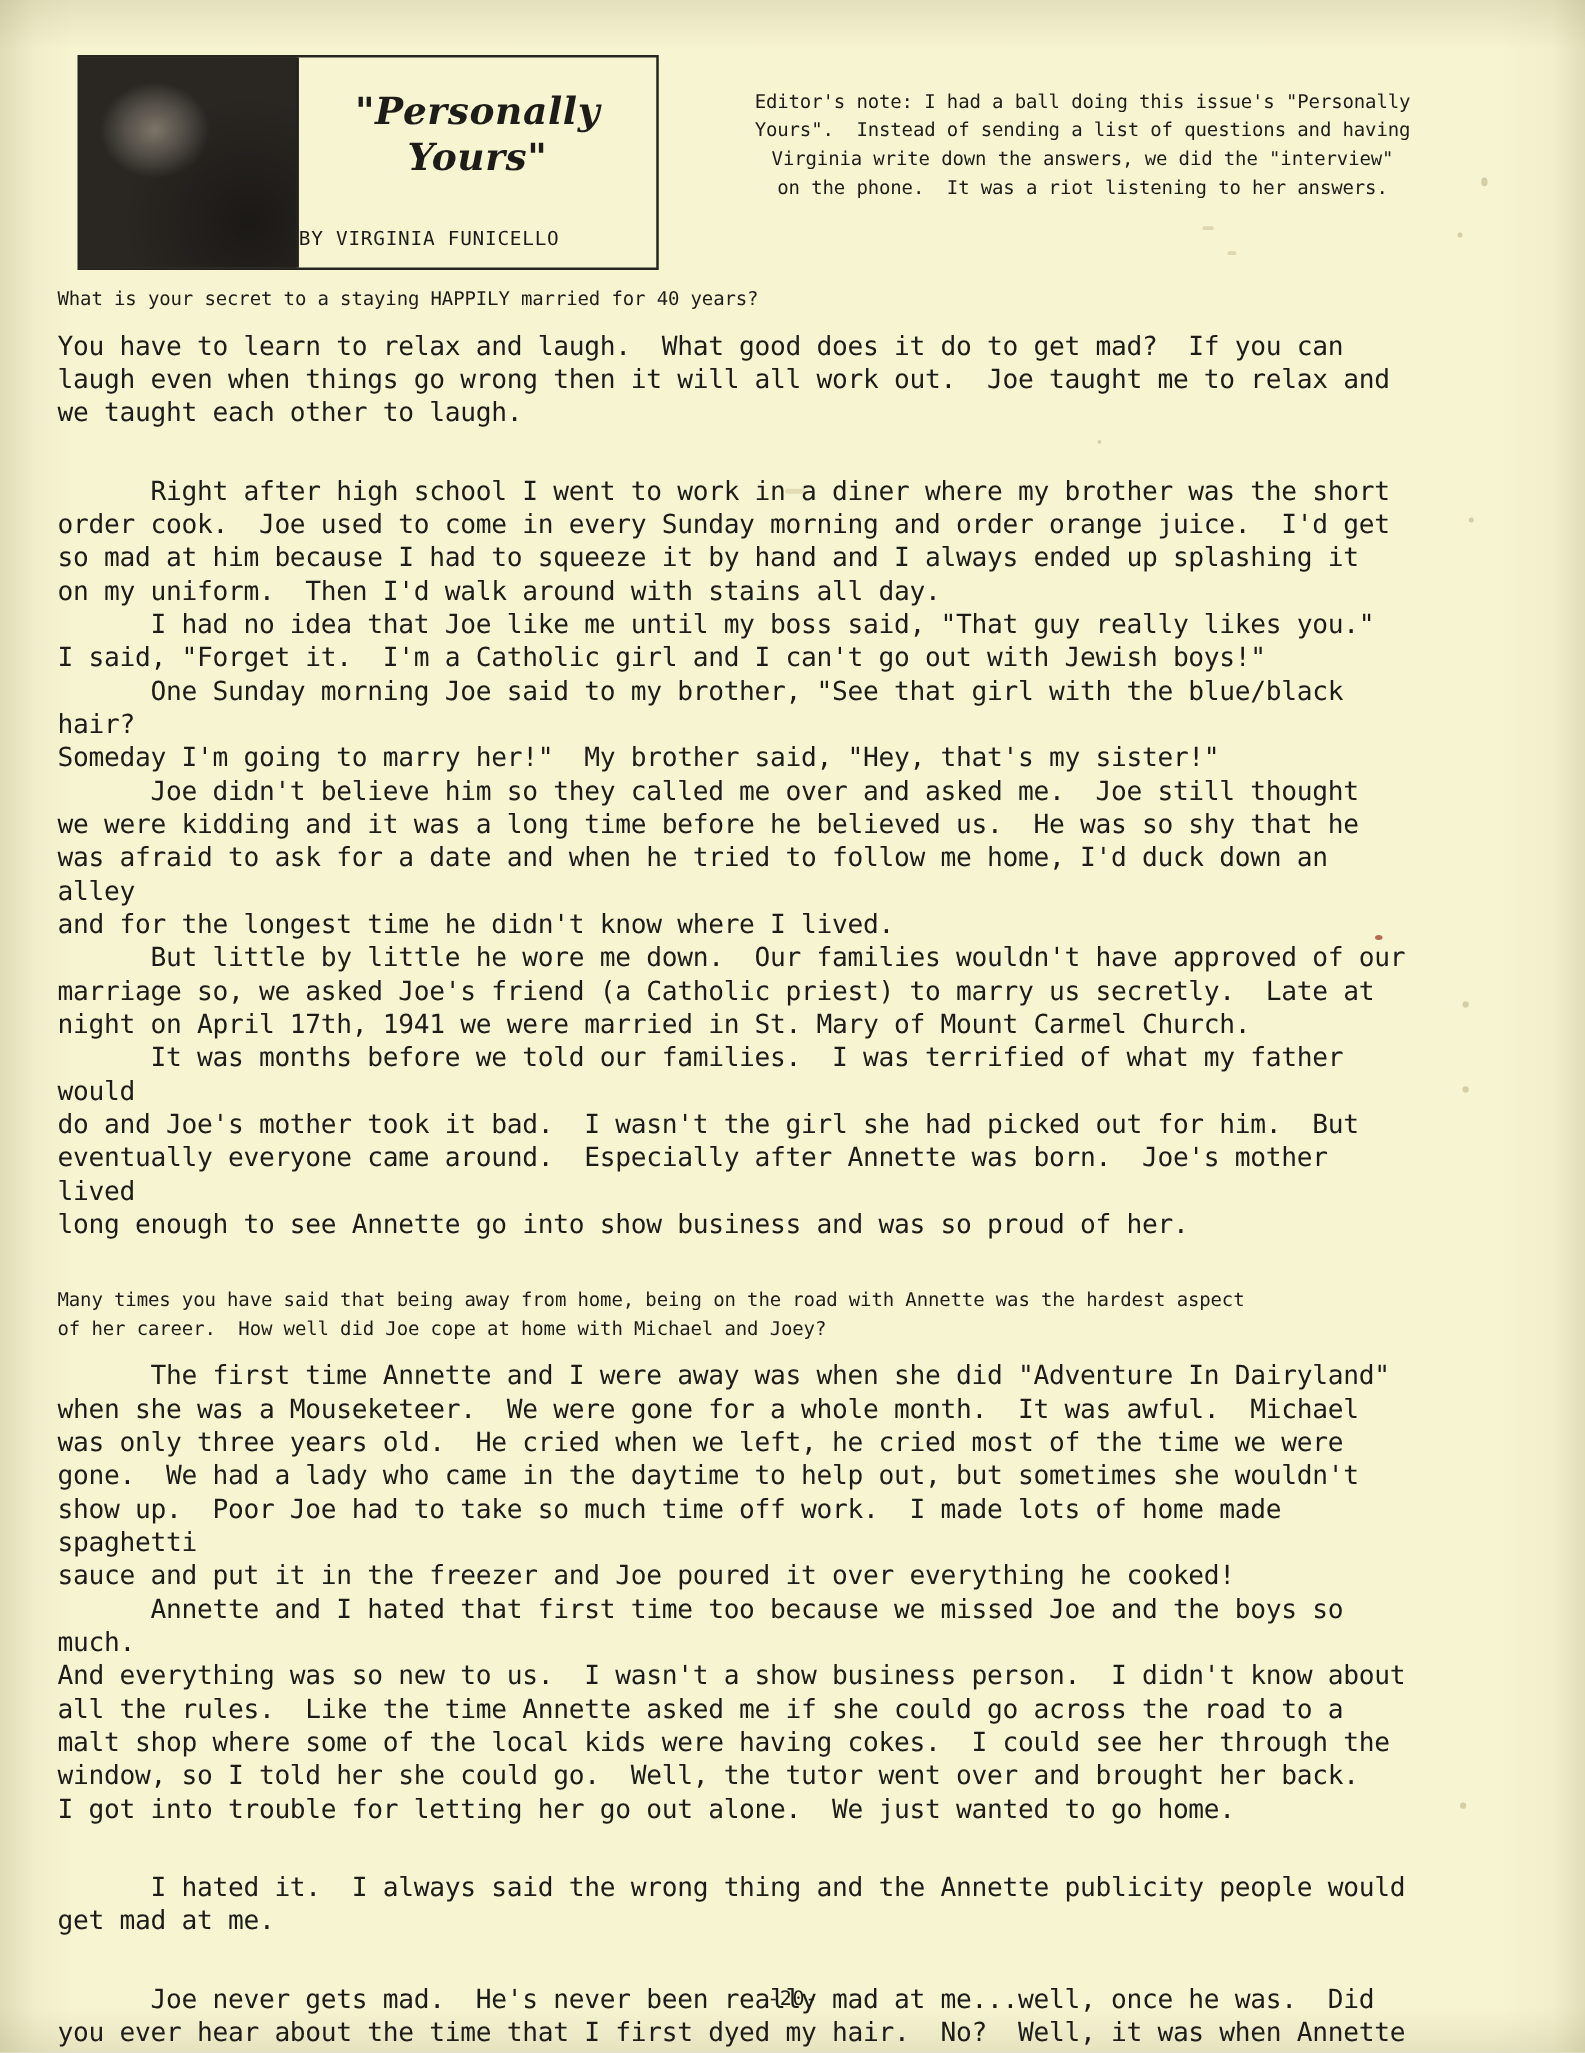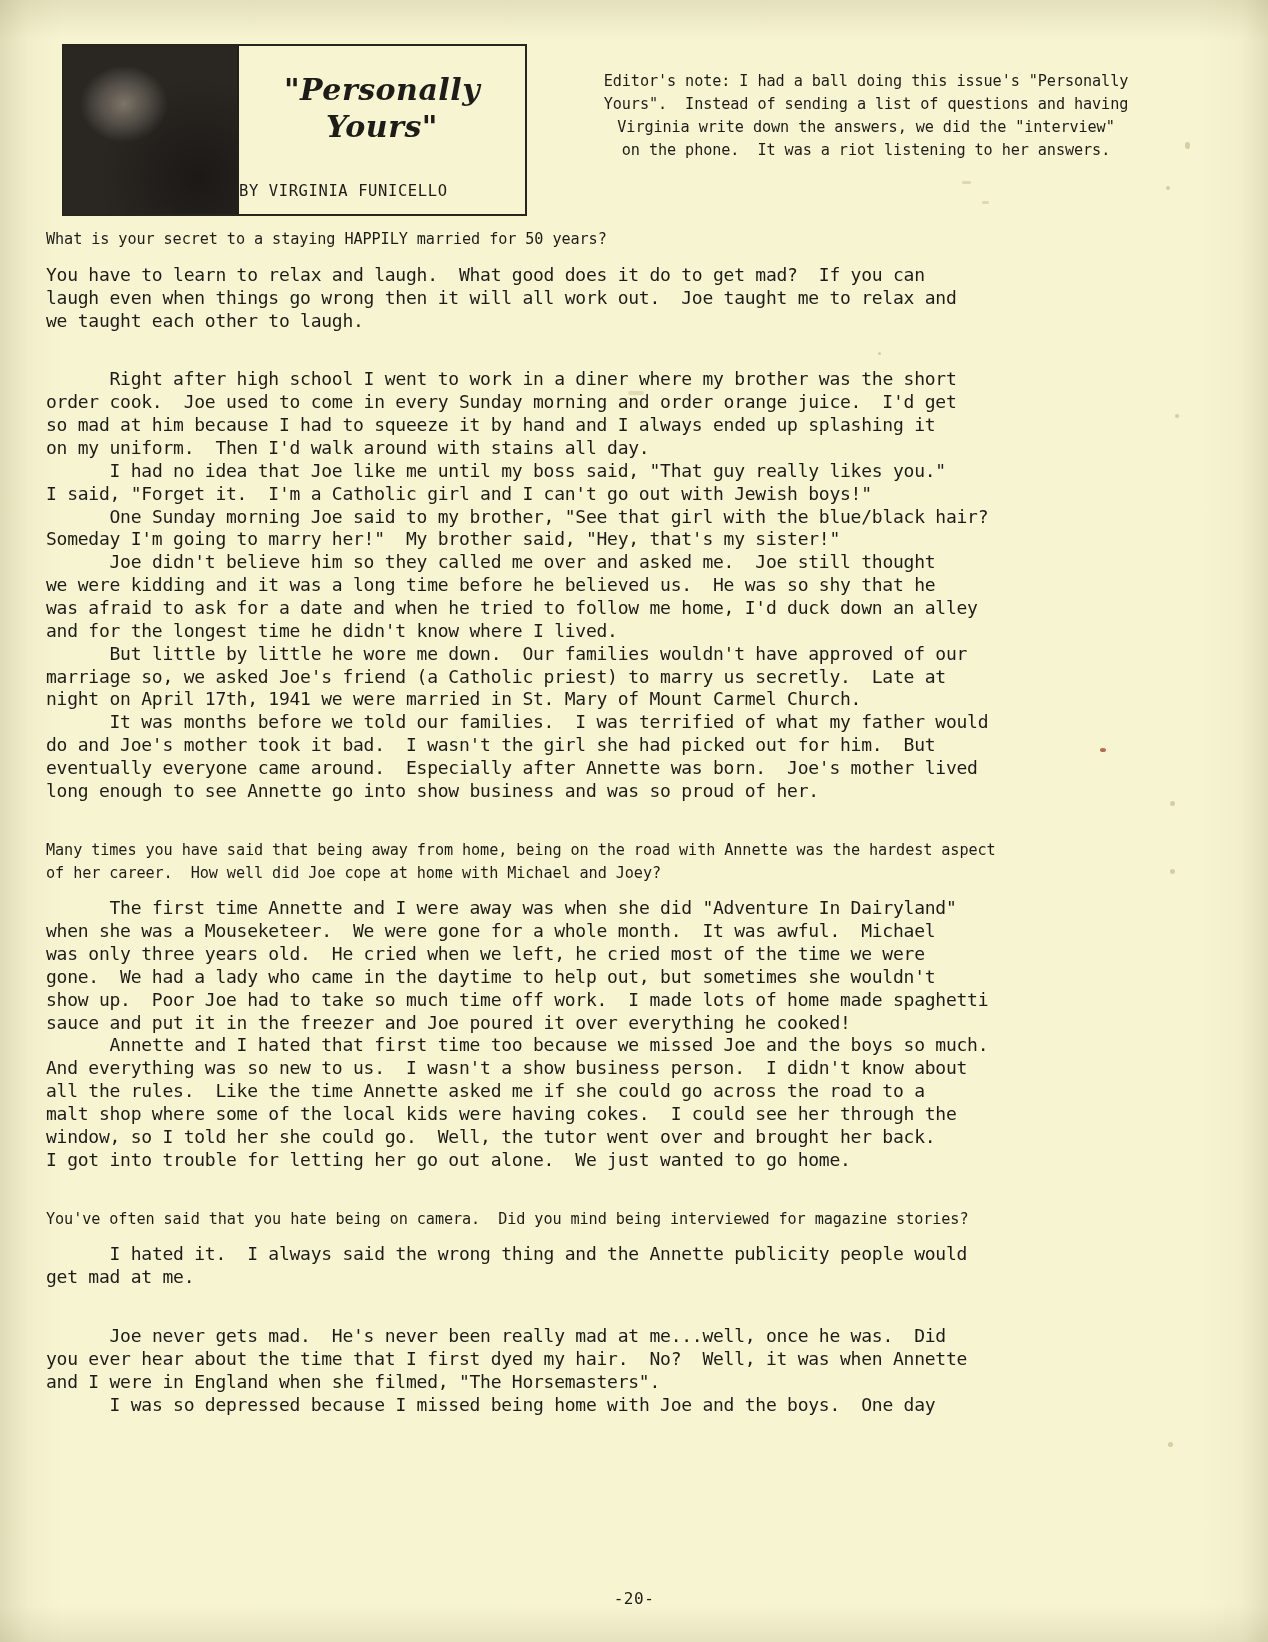--- a/index.html
+++ b/index.html
@@ -117,21 +117,21 @@
     width: 1082px;
   }
   .q {
     font-size: 15.2px;
     line-height: 1.5;
     letter-spacing: -0.1px;
     white-space: pre-wrap;
     margin: 0 0 13px 0;
   }
   .a {
-    font-size: 18px;
+    font-size: 21px;
     line-height: 1.27;
     letter-spacing: -0.25px;
     white-space: pre-wrap;
     margin: 0 0 22px 0;
   }
   .gap-lg { height: 14px; }
   .tight { margin-bottom: 4px; }
 
   
   .folio {
@@ -171,21 +171,21 @@
     </div>
   </div>
 
   <div class="editor-note">Editor's note: I had a ball doing this issue's "Personally
 Yours".  Instead of sending a list of questions and having
 Virginia write down the answers, we did the "interview"
 on the phone.  It was a riot listening to her answers.</div>
 
   <div class="body">
 
-    <p class="q">What is your secret to a staying HAPPILY married for 50 years?</p>
+    <p class="q">What is your secret to a staying HAPPILY married for 40 years?</p>
     <p class="a">You have to learn to relax and laugh.  What good does it do to get mad?  If you can
 laugh even when things go wrong then it will all work out.  Joe taught me to relax and
 we taught each other to laugh.</p>
 
     <div class="gap-lg"></div>
 
     <p class="a">      Right after high school I went to work in a diner where my brother was the short
 order cook.  Joe used to come in every Sunday morning and order orange juice.  I'd get
 so mad at him because I had to squeeze it by hand and I always ended up splashing it
 on my uniform.  Then I'd walk around with stains all day.
@@ -217,21 +217,20 @@
 sauce and put it in the freezer and Joe poured it over everything he cooked!
       Annette and I hated that first time too because we missed Joe and the boys so much.
 And everything was so new to us.  I wasn't a show business person.  I didn't know about
 all the rules.  Like the time Annette asked me if she could go across the road to a
 malt shop where some of the local kids were having cokes.  I could see her through the
 window, so I told her she could go.  Well, the tutor went over and brought her back.
 I got into trouble for letting her go out alone.  We just wanted to go home.</p>
 
     <div class="gap-lg"></div>
 
-    <p class="q">You've often said that you hate being on camera.  Did you mind being interviewed for magazine stories?</p>
     <p class="a">      I hated it.  I always said the wrong thing and the Annette publicity people would
 get mad at me.</p>
 
     <div class="gap-lg"></div>
 
     <p class="a tight">      Joe never gets mad.  He's never been really mad at me...well, once he was.  Did
 you ever hear about the time that I first dyed my hair.  No?  Well, it was when Annette
 and I were in England when she filmed, "The Horsemasters".
       I was so depressed because I missed being home with Joe and the boys.  One day</p>
 

